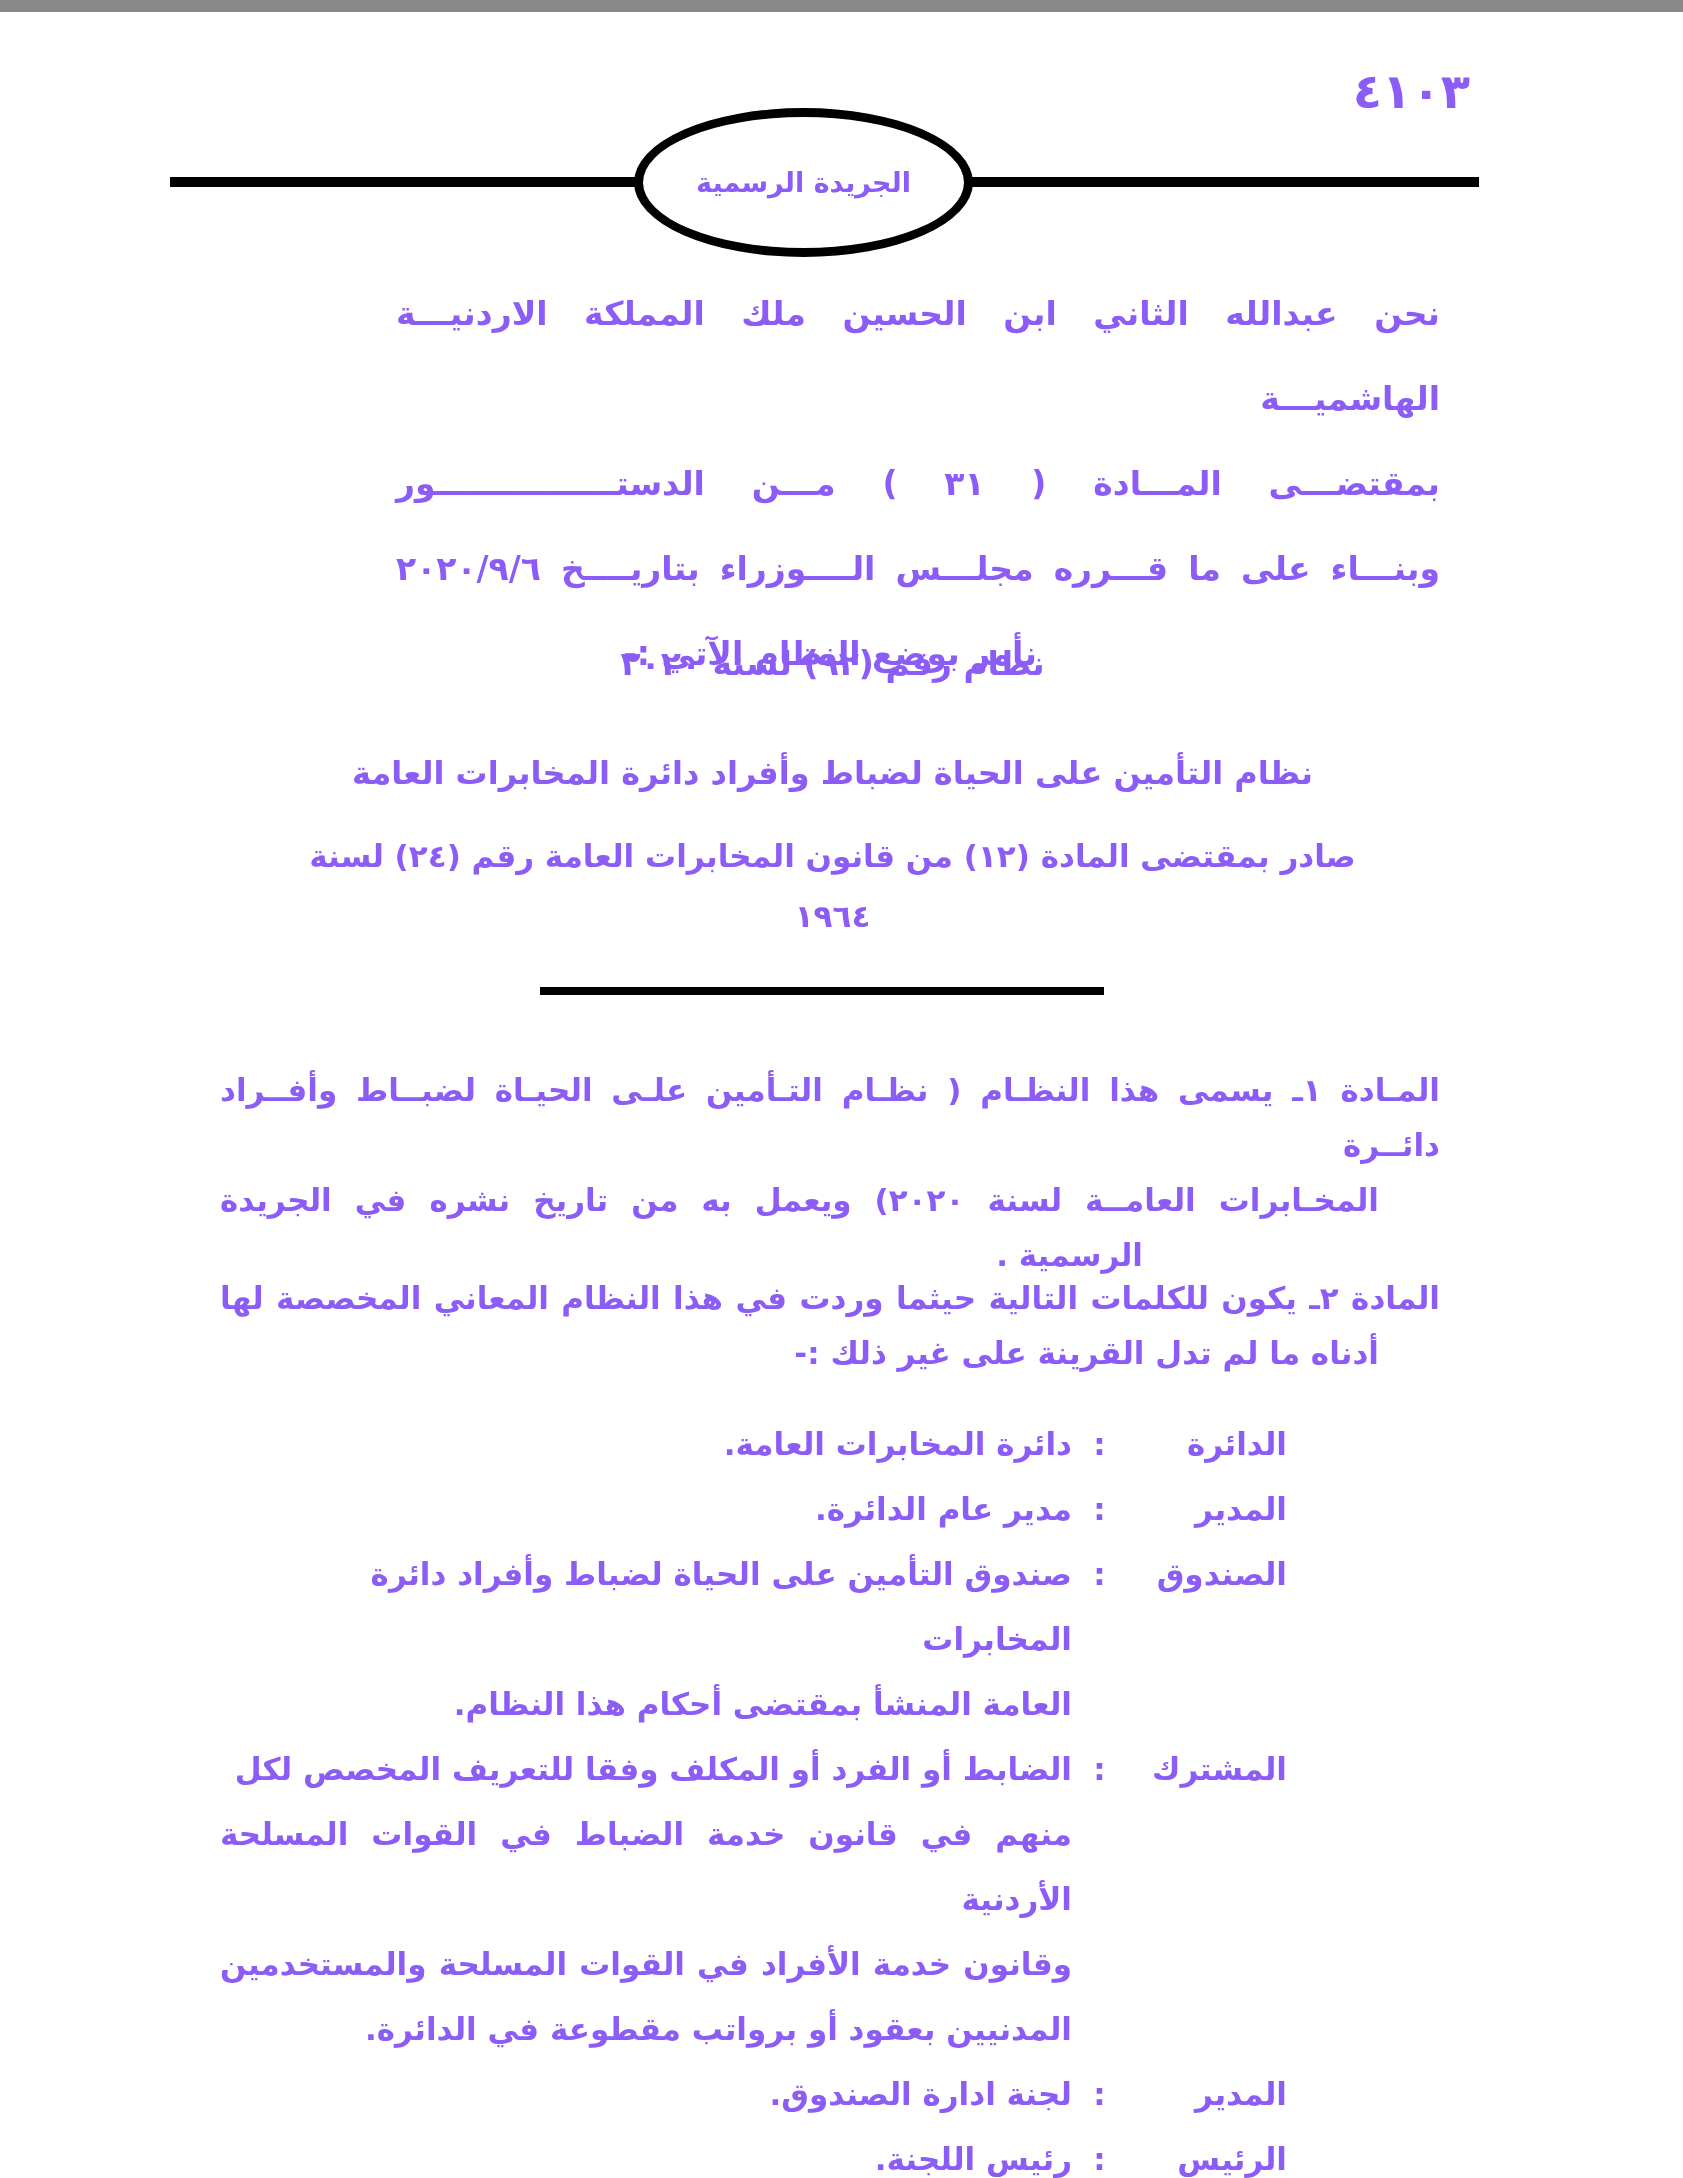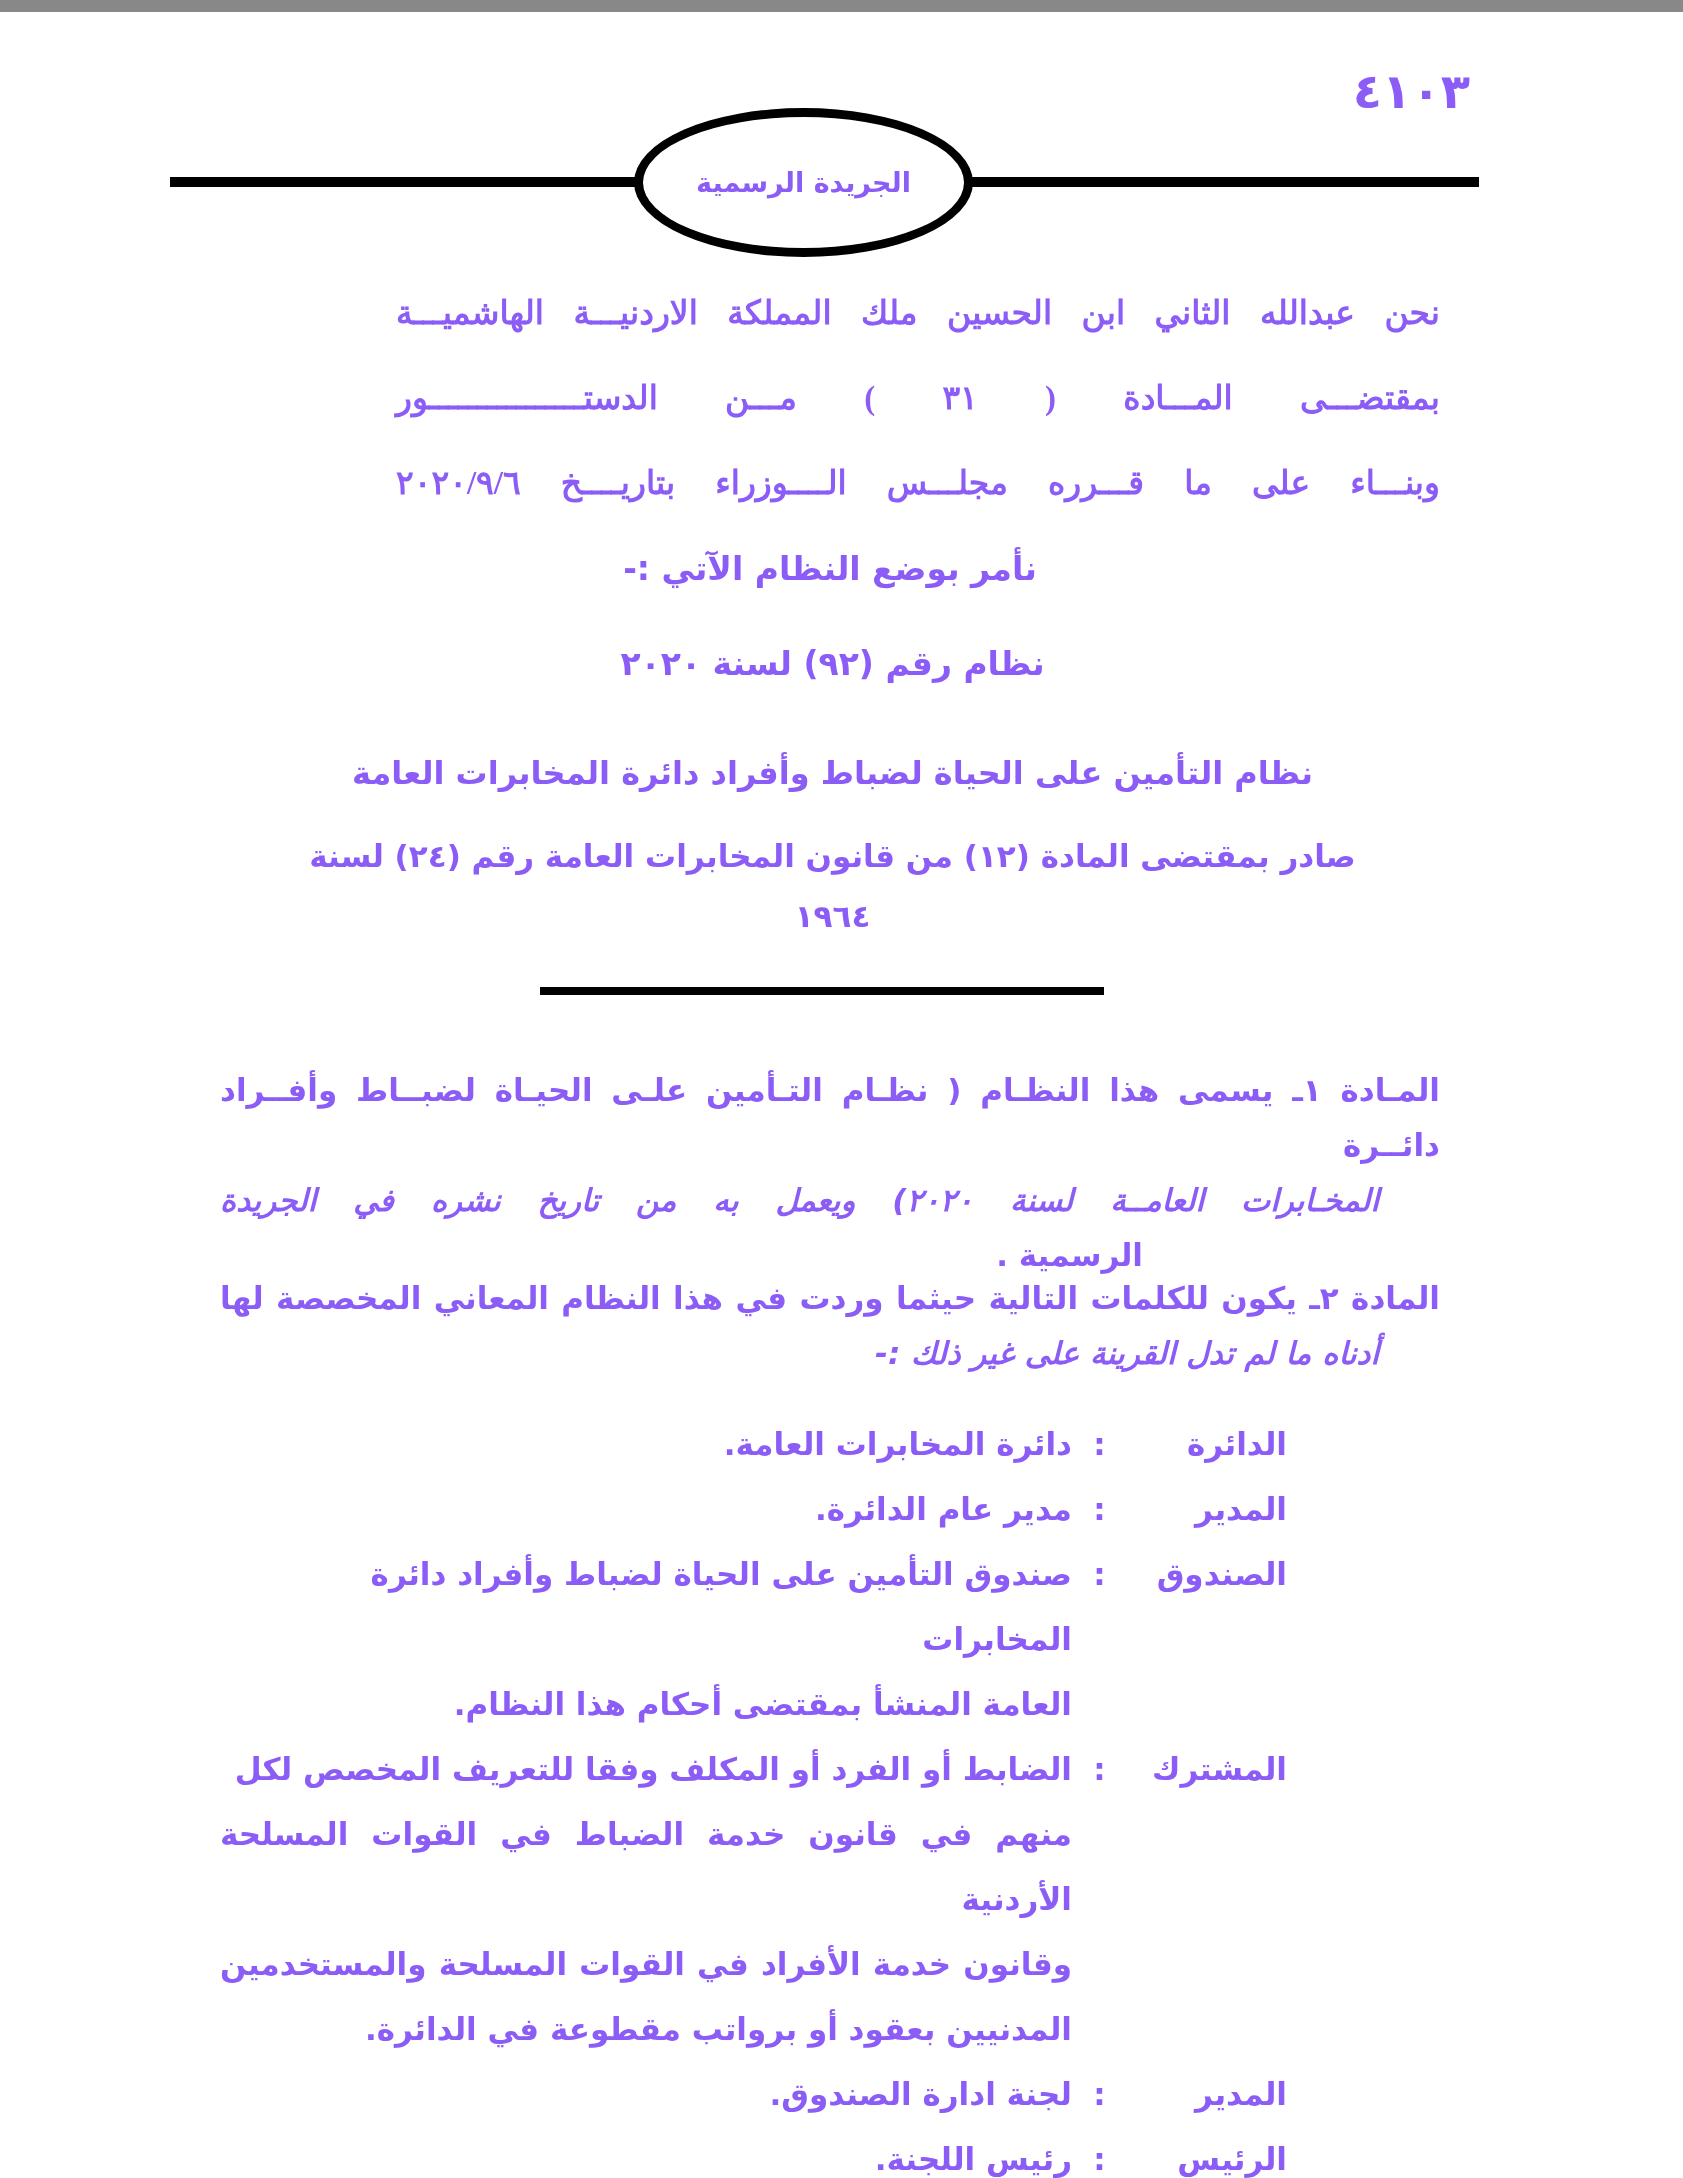--- a/index.html
+++ b/index.html
@@ -51,21 +51,21 @@
 
   
   .preamble {
     position: absolute;
     top: 259px;
     right: 243px;
     left: 396px;
     font-size: 33px;
     line-height: 85px;
   }
-  .p-line.just { text-align: justify; text-align-last: justify; font-family: Liberation Serif, serif; }
+  .p-line.just { text-align: justify; text-align-last: justify; }
   .p-line.decree { text-align: center; padding-right: 176px; }
 
   
   .title-block {
     position: absolute;
     top: 632px;
     right: 248px;
     left: 230px;
     text-align: center;
   }
@@ -86,21 +86,21 @@
   .article {
     position: absolute;
     right: 243px;
     left: 220px;
     font-size: 31px;
     line-height: 55px;
   }
   .article-1 { top: 1051px; }
   .article-2 { top: 1259px; }
   .a-line.just { text-align: justify; text-align-last: justify; }
-  .a-line.cont { padding-right: 61px; font-style: italic; }
+  .a-line.cont { padding-right: 61px; }
   .a-line.tail { text-align: right; padding-right: 297px; }
   .a-line.tail2 { text-align: right; }
 
   
   .definitions {
     position: absolute;
     top: 1400px;
     right: 396px;
     left: 220px;
     font-size: 31px;

